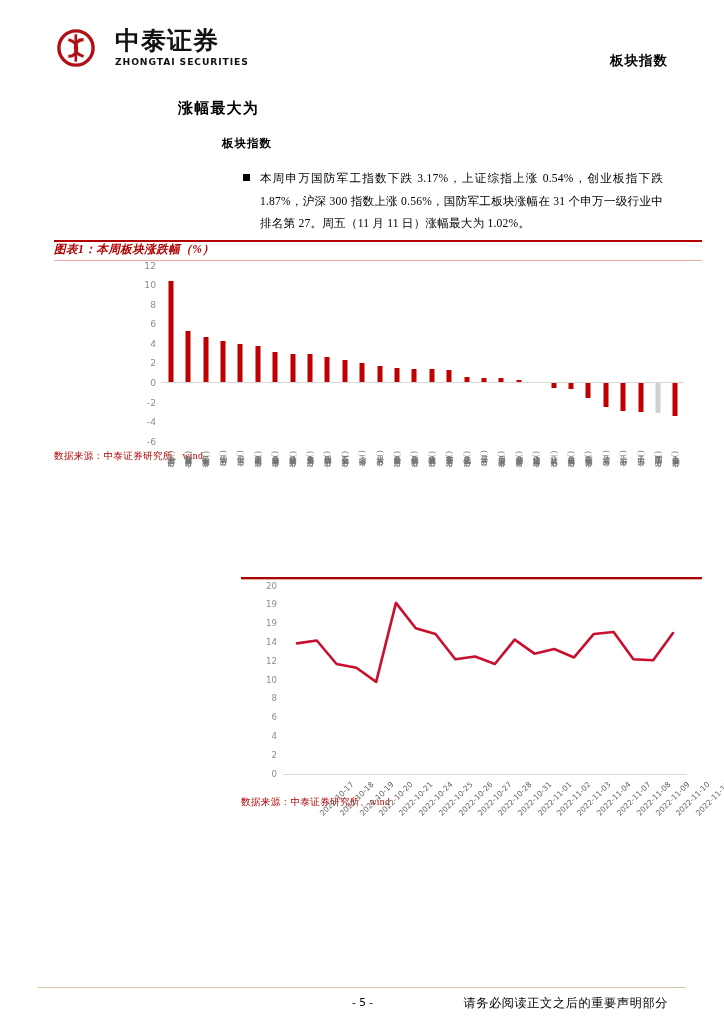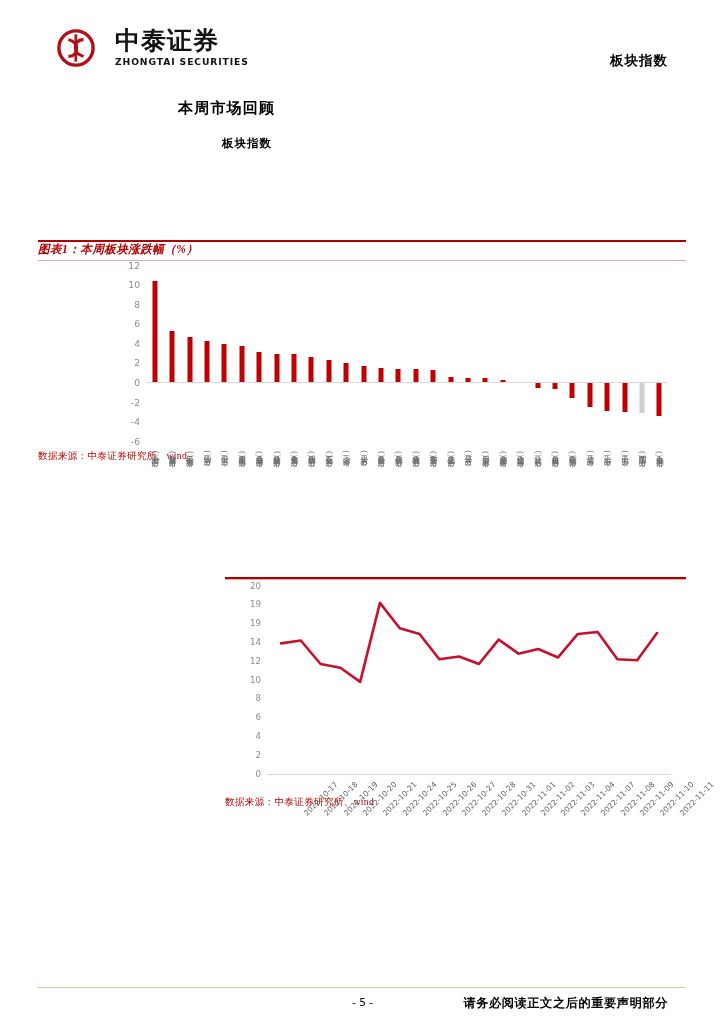--- a/index.html
+++ b/index.html
@@ -24,21 +24,21 @@
 
   
   .sec-title{position:absolute;left:178px;top:99px;font-size:15px;font-weight:bold;letter-spacing:1.2px;color:#000;}
   .sub-title{position:absolute;left:222px;top:136px;font-size:11.5px;font-weight:bold;letter-spacing:1px;color:#000;text-align:right;}
 
   .bullet-row{position:absolute;left:243px;top:168px;width:420px;display:flex;gap:10px;}
   .bullet-sq{width:7px;height:7px;background:#000;flex:0 0 7px;margin-top:6px;}
   .bullet-text{font-size:11.6px;line-height:1.95;color:#000;text-align:justify;letter-spacing:.2px;}
 
   
-  .exhibit{position:absolute;}
+  .exhibit{position:absolute;margin-left:16px;}
   .ex-head{font-size:11.6px;font-weight:bold;font-style:italic;color:#b00000;padding-bottom:3px;letter-spacing:.4px;}
   .ex-rule-top{height:1.6px;background:#b00000;}
   .ex-rule-bot{height:1.1px;background:#e8a9a9;}
   .ex-source{font-size:9.6px;color:#b00000;padding-top:4px;letter-spacing:.3px;}
 
   
   #ex1{left:38px;top:240px;width:648px;}
   .c1-plot{position:relative;height:185px;width:648px;}
   .c1-inner{position:absolute;left:108px;top:4px;width:522px;height:176px;}
   .c1-ylab{position:absolute;right:100%;margin-right:6px;font-family:"DejaVu Sans",sans-serif;
@@ -59,21 +59,21 @@
   .c2-ylab{position:absolute;right:100%;margin-right:6px;font-family:"DejaVu Sans",sans-serif;
            font-size:8.6px;color:#8c8c8c;transform:translateY(-50%);text-align:right;width:22px;}
   .c2-axis{position:absolute;left:42px;width:404px;height:1px;background:#d9d9d9;}
   .c2-xlabels{position:absolute;left:42px;width:404px;top:200px;height:60px;}
   .c2-xl{position:absolute;top:0;transform:rotate(-45deg);transform-origin:right top;
          font-family:"DejaVu Sans",sans-serif;font-size:7.6px;color:#5f5f5f;white-space:nowrap;}
 
   
   .foot-rule{position:absolute;left:38px;top:987px;width:648px;height:1.4px;background:#d8c9a8;}
   .foot-page{position:absolute;left:352px;top:996px;font-family:"DejaVu Sans",sans-serif;font-size:10.5px;color:#000;}
-  .foot-note{position:absolute;right:56px;top:995px;font-size:12.2px;font-weight:bold;color:#000;letter-spacing:.6px;}
+  .foot-note{position:absolute;right:56px;top:995px;font-size:12.2px;font-weight:normal;color:#000;letter-spacing:.6px;}
 </style>
 </head>
 <body>
 
 <div class="page">
 
   <div class="header">
     <div class="logo-wrap">
       <svg class="logo-mark" viewBox="0 0 100 100">
         <circle cx="50" cy="50" r="45" fill="none" stroke="#b01116" stroke-width="9"></circle>
@@ -82,23 +82,27 @@
         <rect x="46" y="14" width="7" height="72" fill="#b01116"></rect>
       </svg>
       <div class="logo-text">
         <div class="logo-cn">中泰证券</div>
         <div class="logo-en">ZHONGTAI SECURITIES</div>
       </div>
     </div>
     <div class="doc-type">板块指数</div>
   </div>
 
-  <div class="sec-title">本周市场回顾</div>
+  <div class="sec-title">涨幅最大为</div>
   <div class="sub-title">板块指数</div>
 
+  <div class="bullet-row">
+    <div class="bullet-sq"></div>
+    <div class="bullet-text">本周申万国防军工指数下跌 3.17%，上证综指上涨 0.54%，创业板指下跌 1.87%，沪深 300 指数上涨 0.56%，国防军工板块涨幅在 31 个申万一级行业中排名第 27。周五（11 月 11 日）涨幅最大为 1.02%。</div>
+  </div>
 
   <div class="exhibit" id="ex1">
     <div class="ex-rule-top"></div>
     <div class="ex-head">图表1：本周板块涨跌幅（%）</div>
     <div class="ex-rule-bot"></div>
 
     <div class="c1-plot">
       <div class="c1-inner" id="c1-inner">
         <div class="bars" id="c1-bars">
             <div class="bcell">

